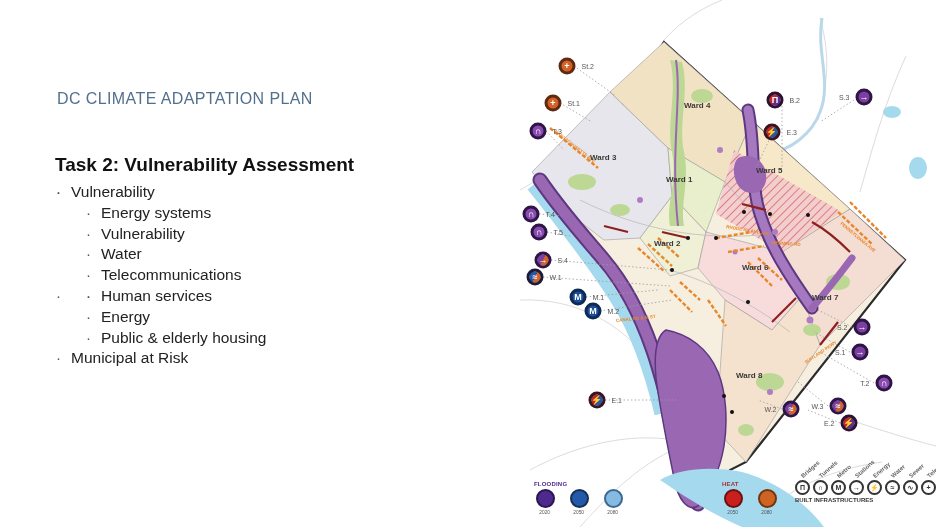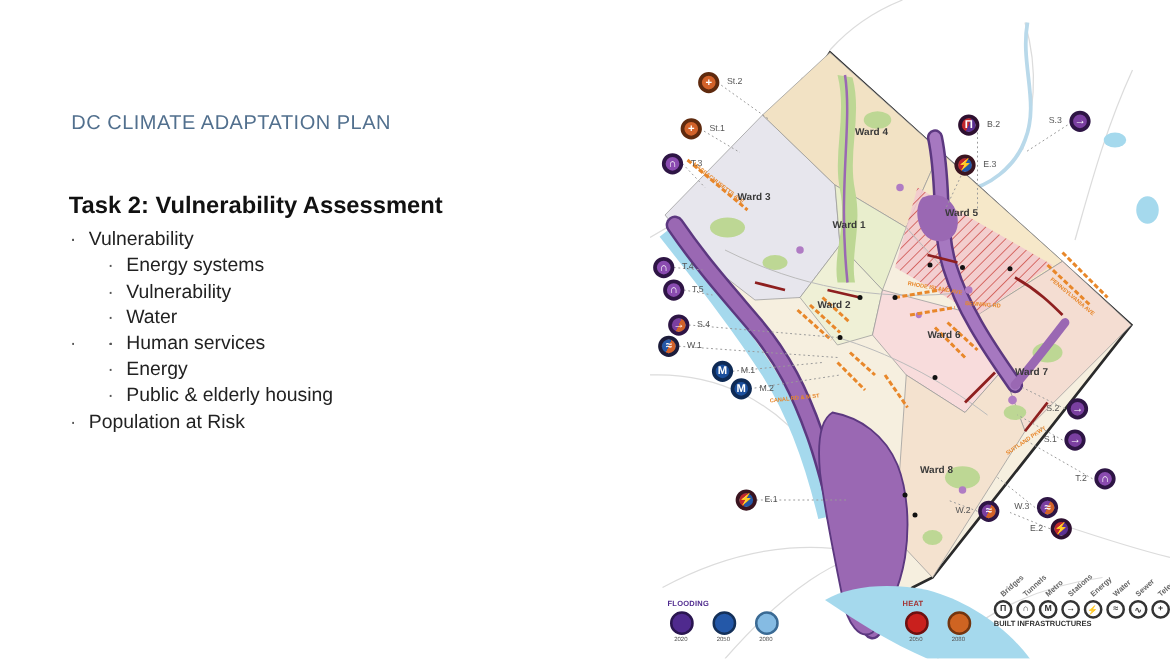--- a/index.html
+++ b/index.html
@@ -63,27 +63,27 @@
 <div class="slide-title">DC CLIMATE ADAPTATION PLAN</div>
 
 <div class="content">
   <h2 class="task-heading">Task 2: Vulnerability Assessment</h2>
   <ul class="bullets">
     <li class="l1"><span class="dot">·</span></li>
     <li class="l1"><span class="dot">·</span><span>Vulnerability</span></li>
     <li class="l2"><span class="dot">·</span><span>Energy systems</span></li>
     <li class="l2"><span class="dot">·</span><span>Vulnerability</span></li>
     <li class="l2"><span class="dot">·</span><span>Water</span></li>
-    <li class="l2"><span class="dot">·</span></li>
+    <li class="l2"><span class="dot">·</span><span>Telecommunications</span></li>
     <li class="l1"><span class="dot">·</span></li>
     <li class="l2"><span class="dot">·</span></li>
     <li class="l2"><span class="dot">·</span><span>Human services</span></li>
     <li class="l2"><span class="dot">·</span><span>Energy</span></li>
     <li class="l2"><span class="dot">·</span><span>Public &amp; elderly housing</span></li>
-    <li class="l1"><span class="dot">·</span><span>Population at Risk</span></li>
+    <li class="l1"><span class="dot">·</span><span>Municipal at Risk</span></li>
   </ul>
 </div>
 
 <div class="map-area">
 
 <svg width="416" height="527" viewBox="0 0 416 527">
   <defs>
     <pattern id="hatch" width="6" height="6" patternTransform="rotate(45)" patternUnits="userSpaceOnUse">
       <rect width="6" height="6" fill="#f3c9cf"></rect>
       <line x1="0" y1="0" x2="0" y2="6" stroke="#cc4444" stroke-width="1.4"></line>

